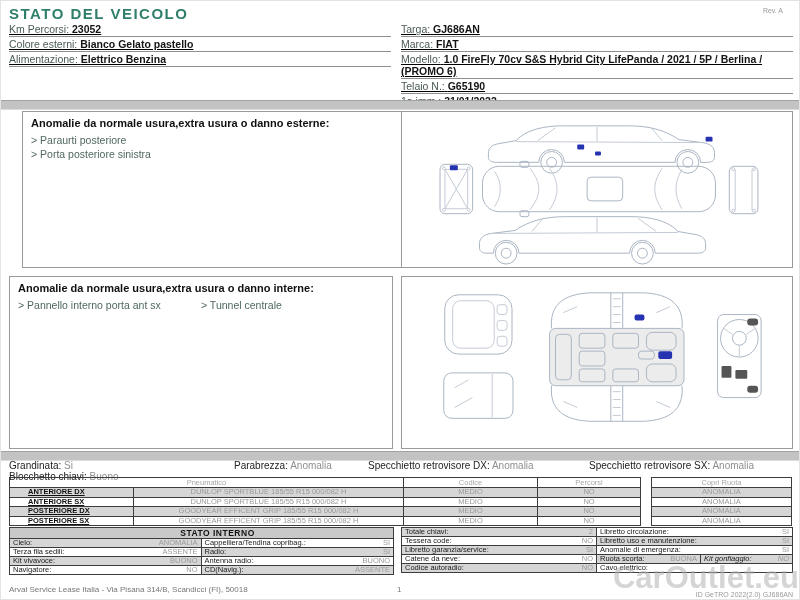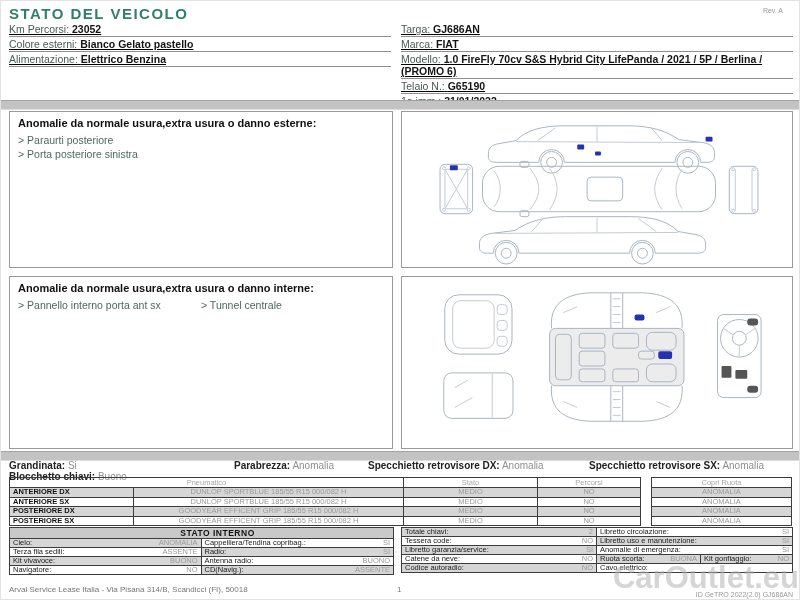--- a/index.html
+++ b/index.html
@@ -15,43 +15,43 @@
   .fields-right{left:400px;width:392px;}
   .frow{border-bottom:1px solid #8f8f8f;font-size:10.5px;line-height:12px;padding-bottom:1px;margin-bottom:1px;text-decoration:underline;}
   .flabel{color:#4a5a56;}
   .fvalue{color:#141414;font-weight:bold;}
 
   .graybar{position:absolute;left:0;width:800px;height:8px;background:#c3c3c3;
            border-top:1px solid #a2a2a2;border-bottom:1px solid #dcdcdc;}
   .bar1{top:99px;} .bar2{top:450px;}
 
   .panel{position:absolute;border:1px solid #9a9a9a;background:#fff;padding:5px 8px;box-sizing:border-box;}
-  .ext-panel{left:8px;top:110px;width:384px;height:157px;}
+  .ext-panel{left:21px;top:110px;width:384px;height:157px;}
   .int-panel{left:8px;top:275px;width:384px;height:173px;}
   .panel-heading{font-size:11px;font-weight:bold;color:#111;margin-bottom:4px;}
   .cols{display:flex;}
   .col{width:50%;}
   .anomaly-item{font-size:10.5px;color:#4f685f;line-height:14px;}
 
   .diagram{position:absolute;border:1px solid #9a9a9a;background:#fff;box-sizing:border-box;}
   .ext-diagram{left:400px;top:110px;width:392px;height:157px;}
   .int-diagram{left:400px;top:275px;width:392px;height:173px;}
   .diagram svg{display:block;width:100%;height:100%;}
 
   .cond{position:absolute;font-size:10px;white-space:nowrap;}
-  .clabel{font-weight:bold;color:#222;}
+  .clabel{font-weight:normal;color:#222;}
   .cvalue{color:#8f8f8f;}
 
   
   .tires-main{position:absolute;left:8px;top:476px;width:632px;border:1px solid #3c3c3c;box-sizing:border-box;}
   .tires-copri{position:absolute;left:650px;top:476px;width:141px;border:1px solid #3c3c3c;box-sizing:border-box;}
   .t-row{display:flex;height:8.5px;line-height:8.5px;font-size:7.5px;overflow:hidden;}
   .t-row.t-head{height:9px;line-height:9px;color:#a8a8a8;}
   .t-row + .t-row{border-top:1px solid #3c3c3c;}
-  .t-pos{width:124px;font-weight:bold;color:#111;padding-left:3px;border-right:1px solid #3c3c3c;box-sizing:border-box;}
+  .t-pos{width:124px;font-weight:bold;color:#111;padding-left:18px;border-right:1px solid #3c3c3c;box-sizing:border-box;text-decoration:underline;}
   .t-tire{width:270px;text-align:center;color:#9a9a9a;border-right:1px solid #3c3c3c;box-sizing:border-box;}
   .t-stato{width:134px;text-align:center;color:#9a9a9a;border-right:1px solid #3c3c3c;box-sizing:border-box;}
   .t-term{flex:1;text-align:center;color:#9a9a9a;}
   .th-pneu{width:394px;text-align:center;border-right:1px solid #3c3c3c;box-sizing:border-box;}
   .th-stato{width:134px;text-align:center;border-right:1px solid #3c3c3c;box-sizing:border-box;}
   .th-term{flex:1;text-align:center;}
   .c-row{height:8.5px;line-height:8.5px;font-size:7.5px;text-align:center;color:#9a9a9a;overflow:hidden;}
   .c-row.c-head{height:9px;line-height:9px;color:#a8a8a8;}
   .c-row + .c-row{border-top:1px solid #3c3c3c;}
   .sh{background:#d6d6d6;}
@@ -62,21 +62,21 @@
   .doc-table{left:400px;width:392px;}
   .bt-title{height:10px;line-height:10px;text-align:center;font-weight:bold;font-size:8.5px;
             background:#c9c9c9;border-bottom:1px solid #3c3c3c;letter-spacing:.5px;color:#111;padding-left:32px;}
   .bt-row{display:flex;height:8px;line-height:8px;font-size:7.5px;overflow:hidden;}
   .bt-row + .bt-row{border-top:1px solid #3c3c3c;}
   .bt-cell{display:flex;justify-content:space-between;box-sizing:border-box;padding:0 3px;overflow:hidden;}
   .lcell{width:50%;border-right:1px solid #3c3c3c;}
   .rcell{flex:1;}
   .doc-table .lcell{width:195px;}
   .r4a{width:104px;border-right:1px solid #3c3c3c;}
-  .r4b{flex:1;}
+  .r4b{flex:1;font-style:italic;}
   .cell-label{color:#1a1a1a;white-space:nowrap;}
   .cell-value{color:#9a9a9a;white-space:nowrap;padding-left:3px;}
 
   .footer-left{position:absolute;left:8px;top:584px;font-size:8px;color:#777;}
   .footer-page{position:absolute;left:396px;top:584px;font-size:8px;color:#777;}
   .footer-id{position:absolute;right:6px;top:590px;font-size:7px;color:#9a9a9a;z-index:6;}
   .watermark{position:absolute;right:0;top:559px;font-size:31px;font-weight:bold;
              color:rgba(178,178,178,.55);letter-spacing:0;white-space:nowrap;z-index:5;}
 </style>
 </head>
@@ -235,21 +235,21 @@
 
   <div class="cond" style="left:8px;top:459px;"><span class="clabel">Grandinata:</span> <span class="cvalue">Si</span></div>
   <div class="cond" style="left:233px;top:459px;"><span class="clabel">Parabrezza:</span> <span class="cvalue">Anomalia</span></div>
   <div class="cond" style="left:367px;top:459px;"><span class="clabel">Specchietto retrovisore DX:</span> <span class="cvalue">Anomalia</span></div>
   <div class="cond" style="left:588px;top:459px;"><span class="clabel">Specchietto retrovisore SX:</span> <span class="cvalue">Anomalia</span></div>
   <div class="cond" style="left:8px;top:470px;"><span class="clabel">Blocchetto chiavi:</span> <span class="cvalue">Buono</span></div>
 
   <div class="tires-main">
     <div class="t-row t-head">
       <div class="th-pneu">Pneumatico</div>
-      <div class="th-stato">Stato</div>
+      <div class="th-stato">Codice</div>
       <div class="th-term">Percorsi</div>
     </div>
     <div class="t-row sh">
       <div class="t-pos">ANTERIORE DX</div>
         <div class="t-tire">DUNLOP SPORTBLUE 185/55 R15 000/082 H</div>
         <div class="t-stato">MEDIO</div>
         <div class="t-term">NO</div>
     </div>
     <div class="t-row">
       <div class="t-pos">ANTERIORE SX</div>

